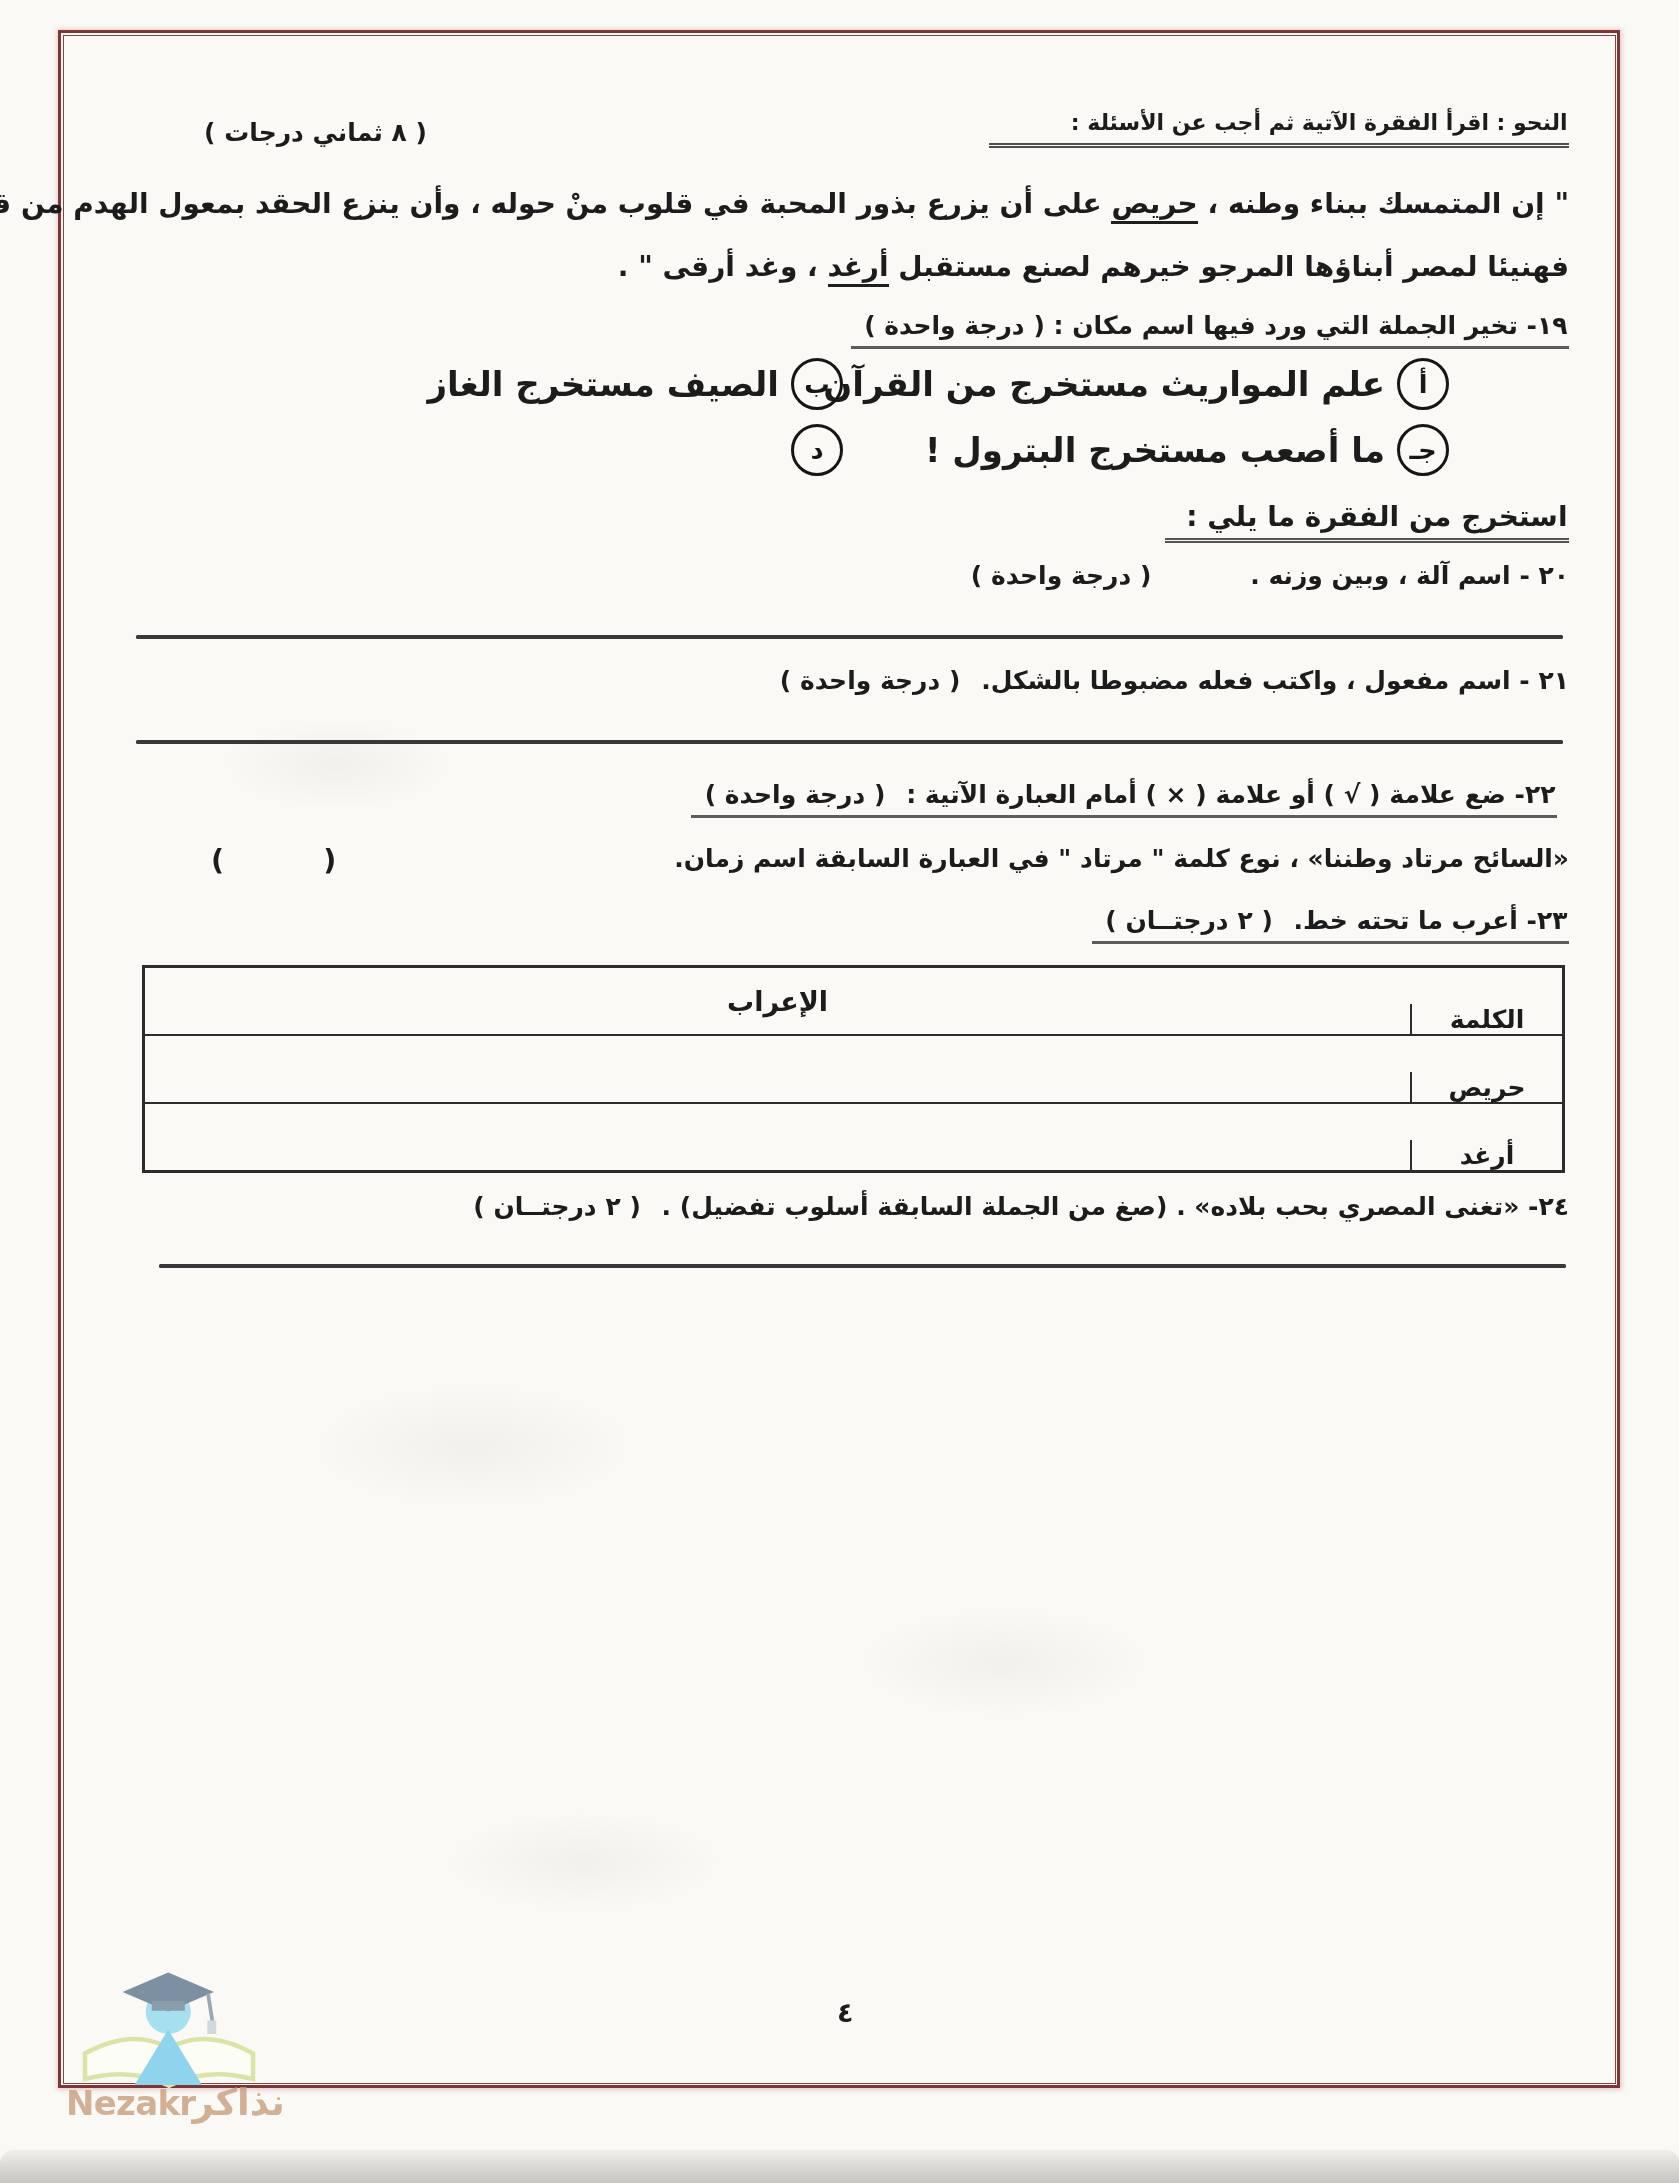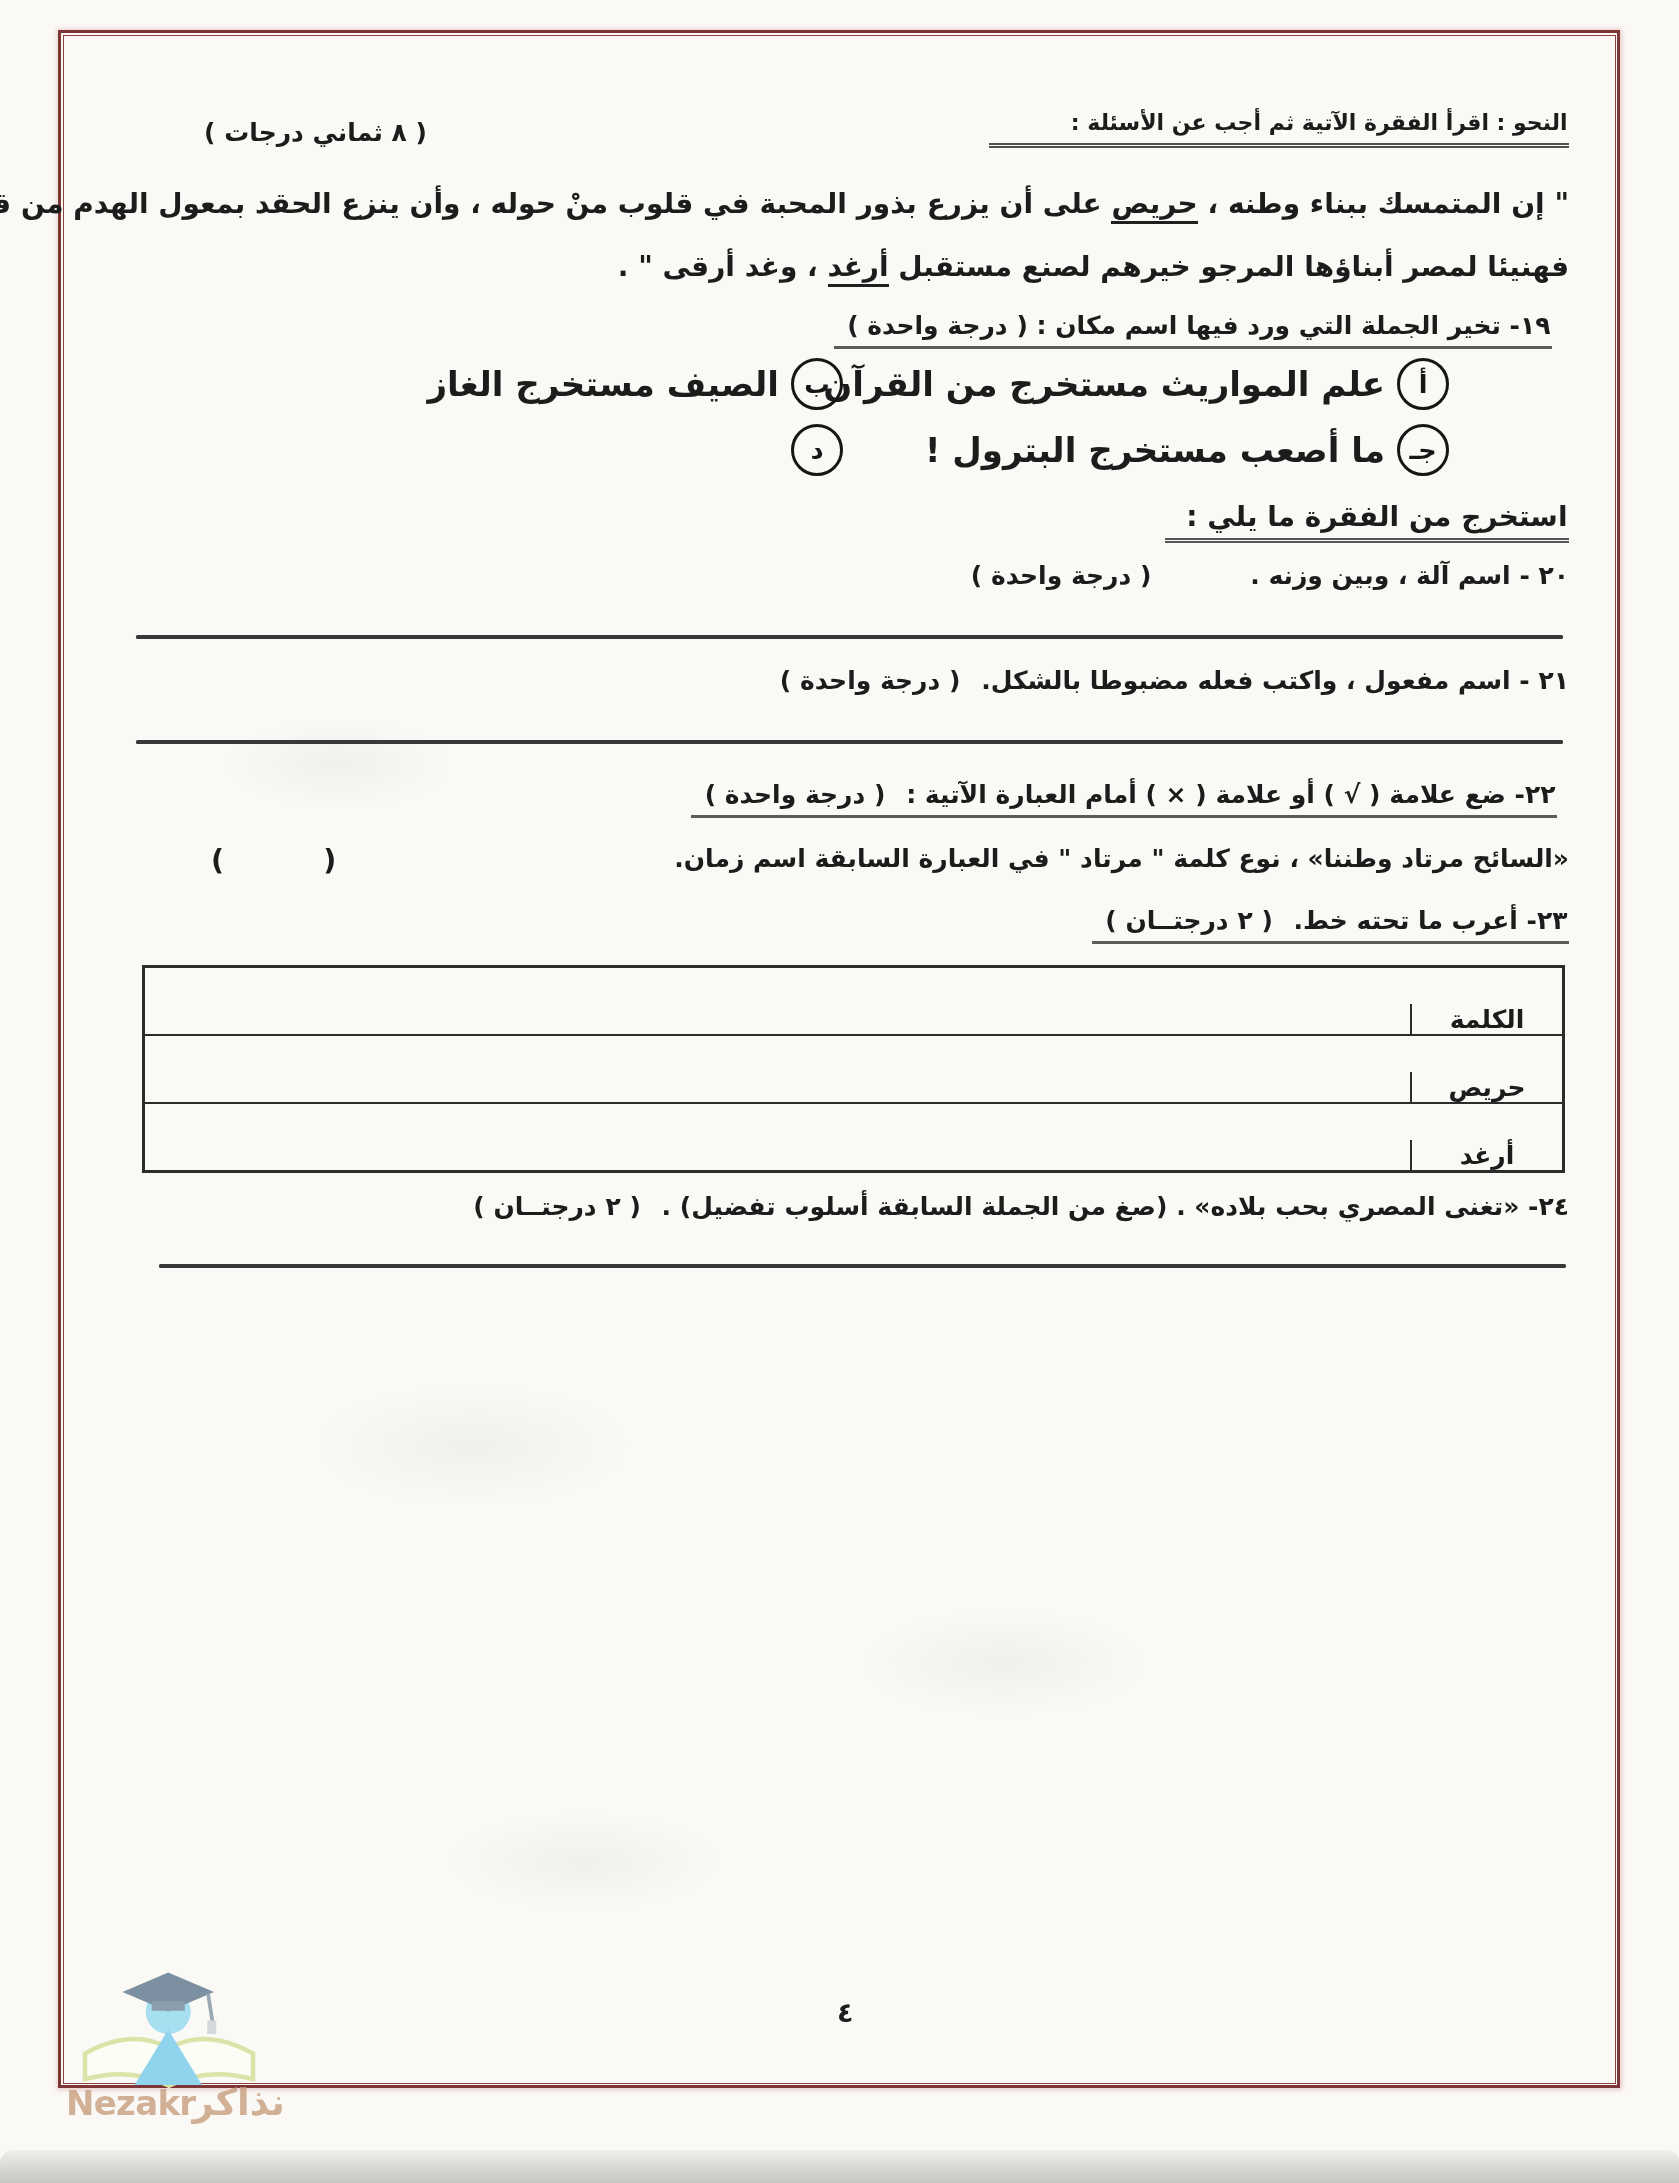--- a/index.html
+++ b/index.html
@@ -88,21 +88,21 @@
 <div class="t fs40 ul-double" style="top:109px;right:111px;">النحو : اقرأ الفقرة الآتية ثم أجب عن الأسئلة :</div>
 <div class="t" style="top:117px;left:204px;">( ٨ ثماني درجات )</div>
 
 <div class="t fs37" style="top:186px;right:111px;">
   <span>" إن المتمسك ببناء وطنه ، </span><span class="ul-word">حريص</span><span> على أن يزرع بذور المحبة في قلوب منْ حوله ، وأن ينزع الحقد بمعول الهدم من قلوب الحاقدين .</span>
 </div>
 <div class="t fs37" style="top:249px;right:111px;">
   <span>فهنيئا لمصر أبناؤها المرجو خيرهم لصنع مستقبل </span><span class="ul-word">أرغد</span><span> ، وغد أرقى " .</span>
 </div>
 
-<div class="t" style="top:310px;right:128px;text-align:center;">
+<div class="t" style="top:310px;right:111px;text-align:center;">
   <span class="ul-heavy">١٩- تخير الجملة التي ورد فيها اسم مكان : ( درجة واحدة )</span>
 </div>
 
 <div class="opt" style="top:358px;right:231px;">
   <span class="circle">أ</span>
   <span class="opt-label">علم المواريث مستخرج من القرآن</span>
 </div>
 <div class="opt" style="top:358px;right:837px;">
   <span class="circle">ب</span>
   <span class="opt-label">الصيف مستخرج الغاز</span>
@@ -143,20 +143,21 @@
 <div class="t" style="top:905px;right:111px;">
   <span class="ul-heavy">
     <span>٢٣- أعرب ما تحته خط.</span>
     <span class="gap-sm">( ٢ درجتــان )</span>
   </span>
 </div>
 
 <div class="irab-table">
   <div class="trow">
     <div class="cell-word">الكلمة</div>
+    <div class="cell-parse">الإعراب</div>
   </div>
   <div class="trow">
     <div class="cell-word">حريص</div>
     <div class="cell-parse"></div>
   </div>
   <div class="trow">
     <div class="cell-word">أرغد</div>
     <div class="cell-parse"></div>
   </div>
 </div>

